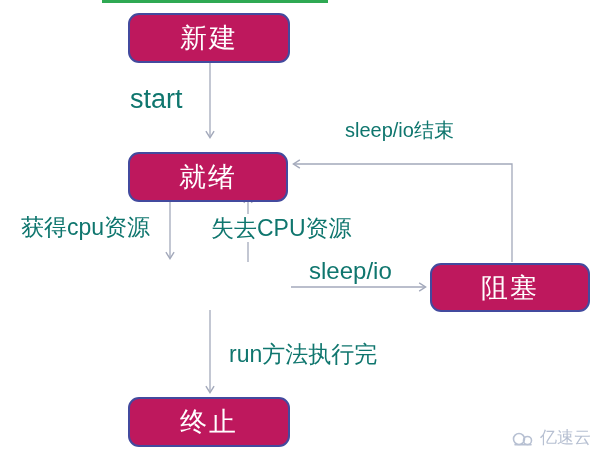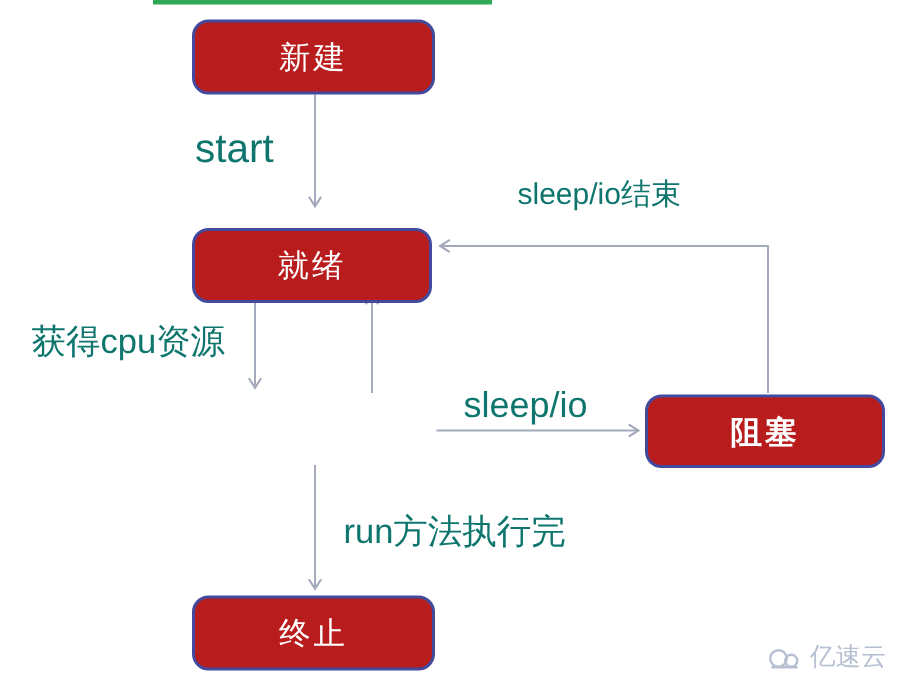--- a/index.html
+++ b/index.html
@@ -13,32 +13,32 @@
 
   .topline{
     position:absolute;left:102px;top:0;width:226px;height:3px;
     background:#2fa953;
   }
 
   .edges{position:absolute;left:0;top:0;width:600px;height:461px;}
 
   .node{
     position:absolute;
-    background:#b91c1c;
+    background:#be185d;
     border:2px solid #434a9e;
     border-radius:11px;
     color:#ffffff;
     display:flex;align-items:center;justify-content:center;
-    font-size:21px;letter-spacing:2px;
+    font-size:27px;letter-spacing:2px;
     box-sizing:border-box;
   }
   .node-new{left:128px;top:13px;width:162px;height:50px;}
   .node-ready{left:128px;top:152px;width:160px;height:50px;}
   .node-running{left:128px;top:263px;width:162px;height:46px;}
-  .node-blocked{left:430px;top:263px;width:160px;height:49px;font-weight:bold;}
+  .node-blocked{left:430px;top:263px;width:160px;height:49px;}
   .node-terminated{left:128px;top:397px;width:162px;height:50px;}
 
   .edge-label{
     position:absolute;
     color:#0f766e;
     white-space:nowrap;
     line-height:1.15;
   }
   .lbl-start{left:130px;top:84px;font-size:27px;}
   .lbl-sleep-end{left:345px;top:119px;font-size:20px;}
@@ -85,20 +85,21 @@
   <div class="node node-blocked">
     <span>阻塞</span>
   </div>
   <div class="node node-terminated">
     <span>终止</span>
   </div>
 
   <div class="edge-label lbl-start">start</div>
   <div class="edge-label lbl-sleep-end">sleep/io结束</div>
   <div class="edge-label lbl-get-cpu">获得cpu资源</div>
+  <div class="edge-label lbl-lose-cpu">失去CPU资源</div>
   <div class="edge-label lbl-run-done">run方法执行完</div>
   <div class="edge-label lbl-sleep">sleep/io</div>
 
   <div class="watermark">
     <svg width="26" height="18" viewBox="0 0 26 18">
       <g fill="none" stroke="#b7c0d2" stroke-width="1.6" stroke-linecap="round">
         <circle cx="9" cy="10" r="5.5"></circle>
         <circle cx="17.5" cy="11.5" r="4"></circle>
         <path d="M5 15.8 H21"></path>
       </g>

